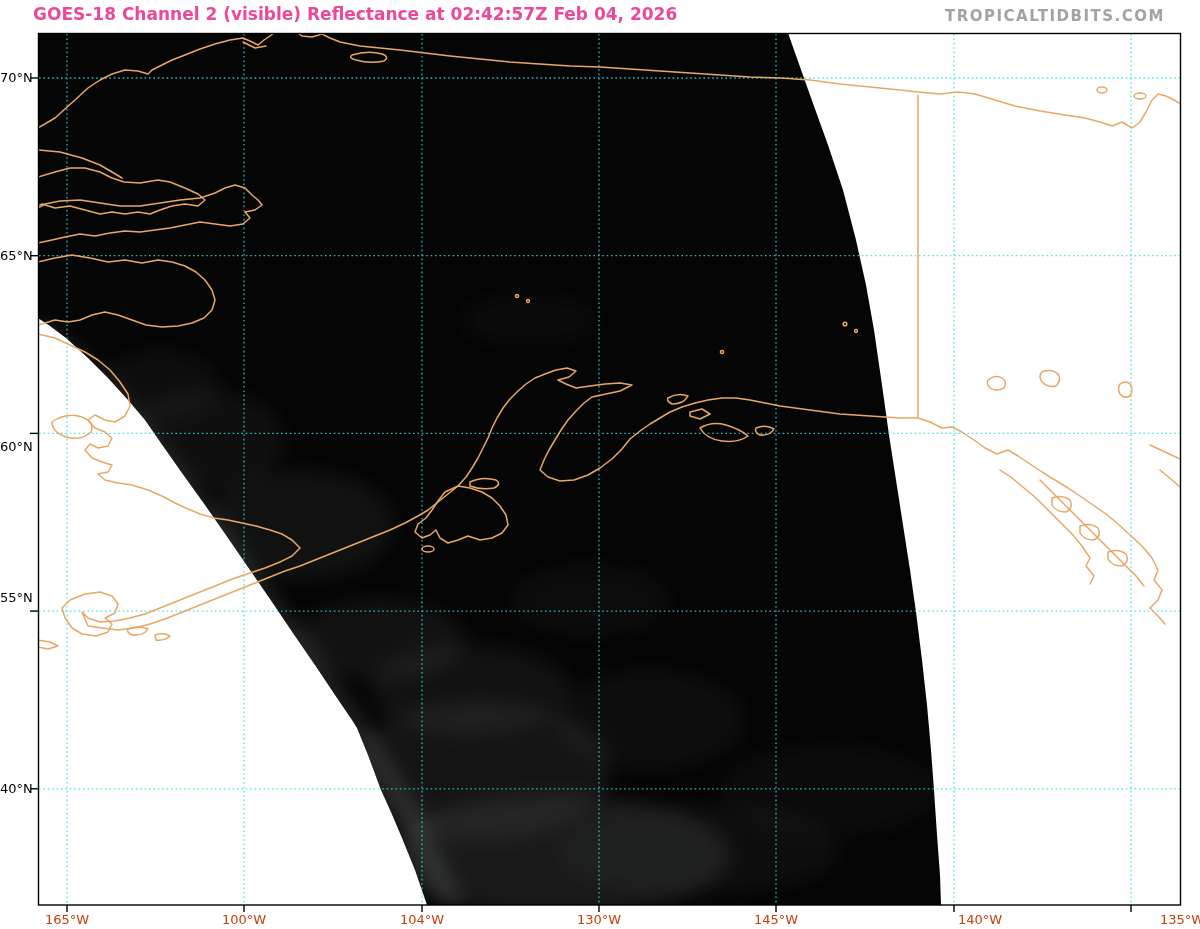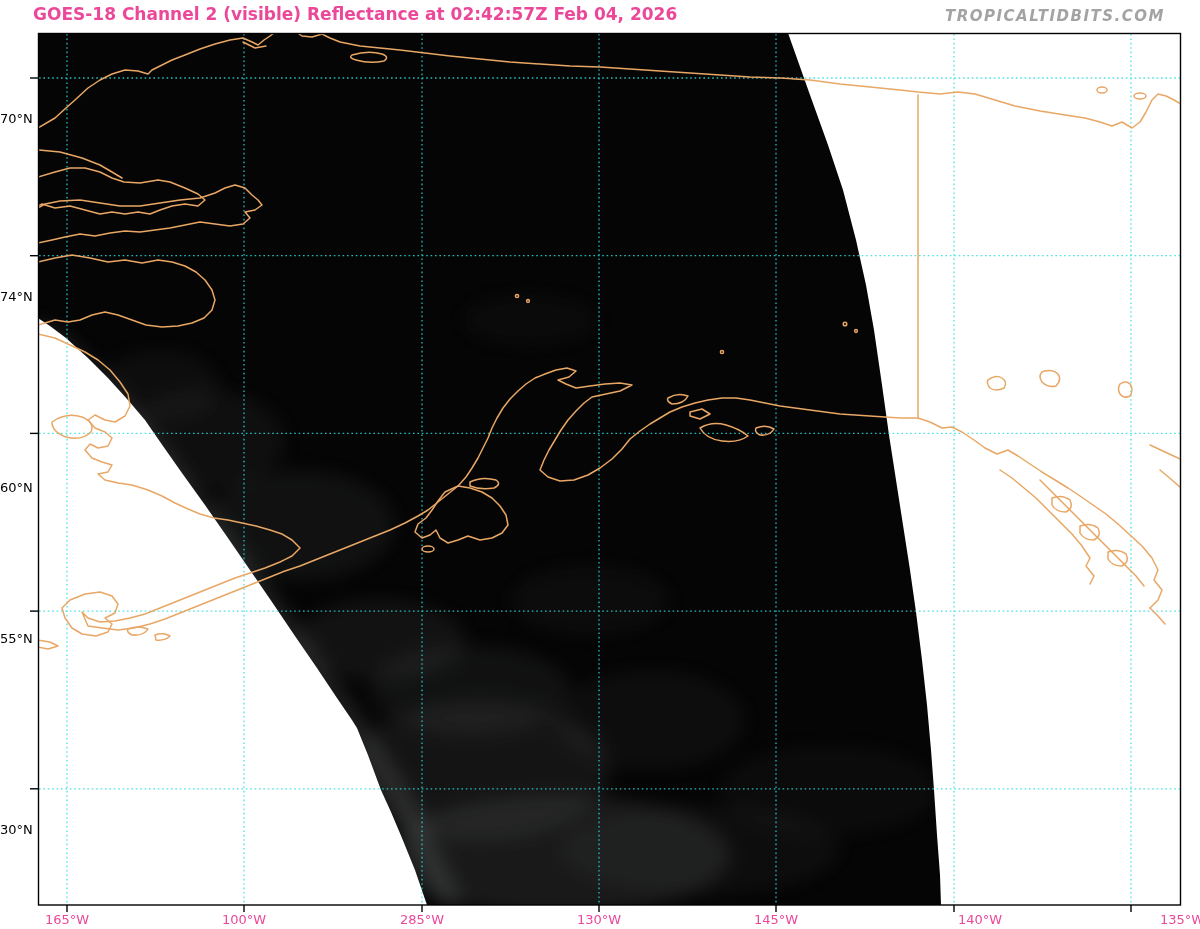--- a/index.html
+++ b/index.html
@@ -6,29 +6,28 @@
   body{
     width:1200px;height:929px;position:relative;background:#ffffff;
     font-family:"DejaVu Sans","Liberation Sans",sans-serif;overflow:hidden;
   }
   .title{
     position:absolute;left:33px;top:4px;font-size:17px;font-weight:bold;color:#ec4899;
     white-space:nowrap;letter-spacing:0px;
   }
   .watermark{
     position:absolute;right:35px;top:7px;font-size:15px;font-weight:bold;color:#a3a3a3;
-    letter-spacing:1.5px;white-space:nowrap;font-style:italic;
+    letter-spacing:1.5px;white-space:nowrap;
   }
   .lat-label{
     position:absolute;left:0;width:29px;text-align:right;font-size:13px;color:#000;
     line-height:16px;
-    margin-top:41px;
   }
   .lon-label{
-    position:absolute;width:80px;text-align:center;font-size:13px;color:#ec4899;
+    position:absolute;width:80px;text-align:center;font-size:13px;color:#c2410c;
     top:912px;line-height:16px;
   }
   svg{position:absolute;left:0;top:0;}
 </style>
 </head>
 <body>
 
 <svg width="1200" height="929" viewBox="0 0 1200 929">
   <defs>
     <clipPath id="mapClip">
@@ -151,24 +150,24 @@
       <line x1="954" y1="905" x2="954" y2="912"></line>
       <line x1="1131" y1="905" x2="1131" y2="912"></line>
     </g>
   </g>
 </svg>
 
 <div class="title">GOES-18 Channel 2 (visible) Reflectance at 02:42:57Z Feb 04, 2026</div>
 <div class="watermark">TROPICALTIDBITS.COM</div>
 
 <div class="lat-label" style="top:70px">70°N</div>
-<div class="lat-label" style="top:248px">74°N</div>
+<div class="lat-label" style="top:248px">65°N</div>
 <div class="lat-label" style="top:439px">60°N</div>
 <div class="lat-label" style="top:590px">55°N</div>
-<div class="lat-label" style="top:781px">30°N</div>
+<div class="lat-label" style="top:781px">40°N</div>
 
 <div class="lon-label" style="left:27px">165°W</div>
 <div class="lon-label" style="left:204px">100°W</div>
-<div class="lon-label" style="left:382px">285°W</div>
+<div class="lon-label" style="left:382px">104°W</div>
 <div class="lon-label" style="left:559px">130°W</div>
 <div class="lon-label" style="left:736px">145°W</div>
 <div class="lon-label" style="left:940px">140°W</div>
 <div class="lon-label" style="left:1142px">135°W</div>
 
 </body></html>

